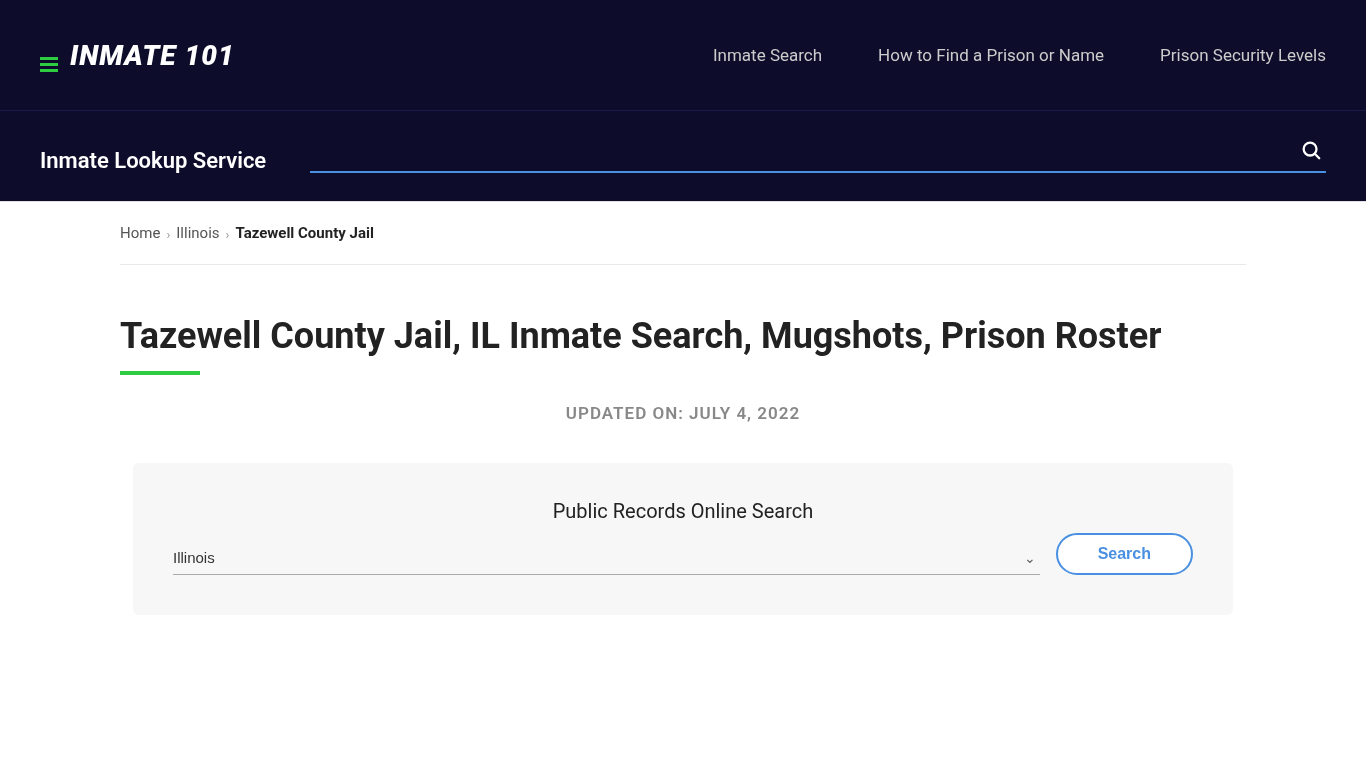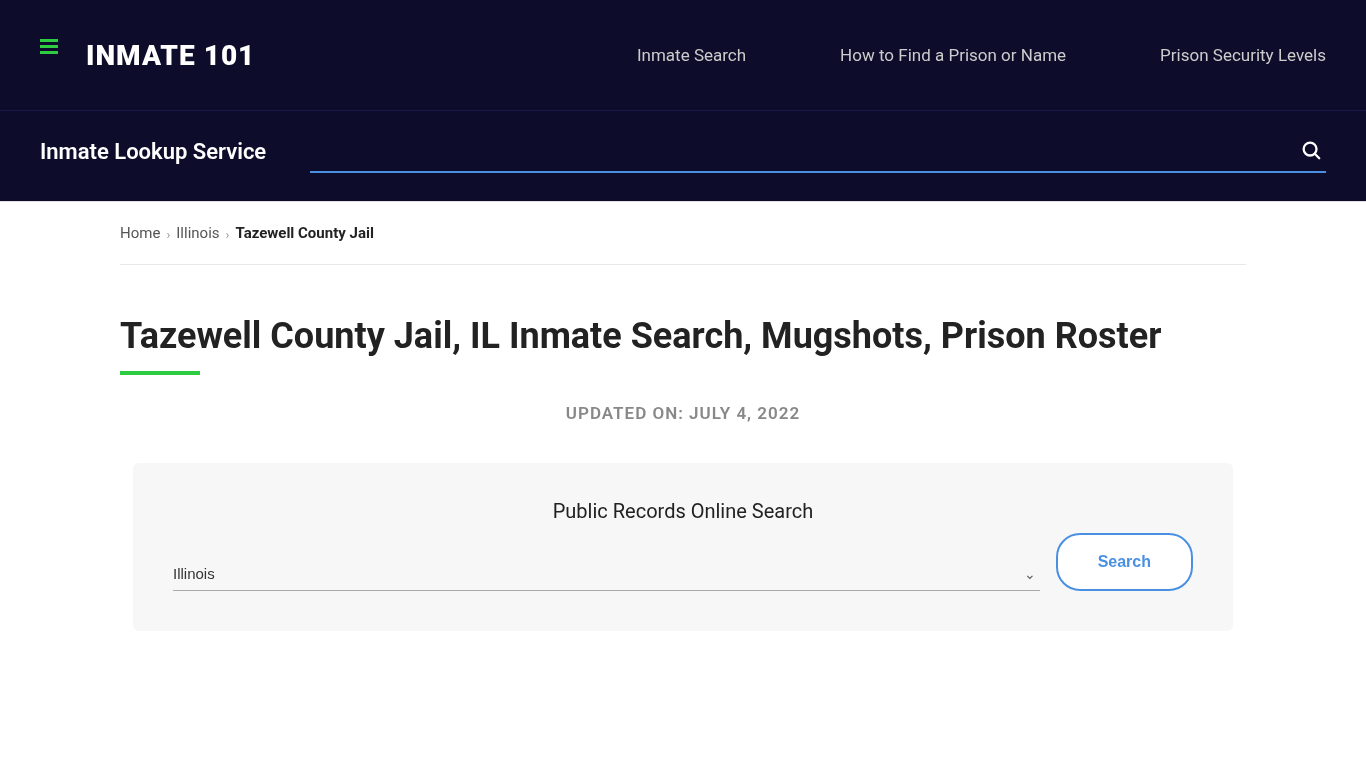--- a/index.html
+++ b/index.html
@@ -16,24 +16,25 @@
     
     .top-nav {
       background: #0d0d2b;
       display: flex;
       align-items: center;
       padding: 0 40px;
       height: 110px;
     }
     .logo-area {
       display: flex;
-      align-items: flex-start;
-      gap: 24px;
+      align-items: flex-end;
+      gap: 8px;
       margin-right: auto;
       text-decoration: none;
+      font-style: italic;
     }
     .logo-icon {
       display: flex;
       flex-direction: column;
       gap: 3px;
       margin-right: 4px;
     }
     .logo-icon span {
       display: block;
       width: 18px;
@@ -42,38 +43,38 @@
     }
     .logo-text {
       font-size: 28px;
       font-weight: 900;
       color: #fff;
       letter-spacing: 1px;
       text-transform: uppercase;
     }
     .nav-links {
       display: flex;
-      gap: 94px;
+      gap: 56px;
       list-style: none;
     }
     .nav-links a {
       color: #ccc;
       text-decoration: none;
       font-size: 17px;
       font-weight: 400;
       white-space: nowrap;
     }
 
     
     .search-section {
       background: #0d0d2b;
       border-top: 1px solid #1a1a4a;
       padding: 28px 40px;
       display: flex;
-      align-items: flex-start;
+      align-items: flex-end;
       gap: 30px;
     }
     .search-section-label {
       color: #fff;
       font-size: 22px;
       font-weight: 600;
       white-space: nowrap;
       min-width: 240px;
     }
     .search-input-wrap {
@@ -237,21 +238,21 @@
       color: #666;
       pointer-events: none;
     }
     .search-btn {
       background: #fff;
       border: 2px solid #4a90e2;
       border-radius: 24px;
       color: #4a90e2;
       font-size: 16px;
       font-weight: 600;
-      padding: 18px 40px;
+      padding: 10px 40px;
       cursor: pointer;
       white-space: nowrap;
       transition: background 0.2s, color 0.2s;
     }
   </style>
 </head>
 <body>
 
 <nav class="top-nav">
   <a class="logo-area" href="#">

